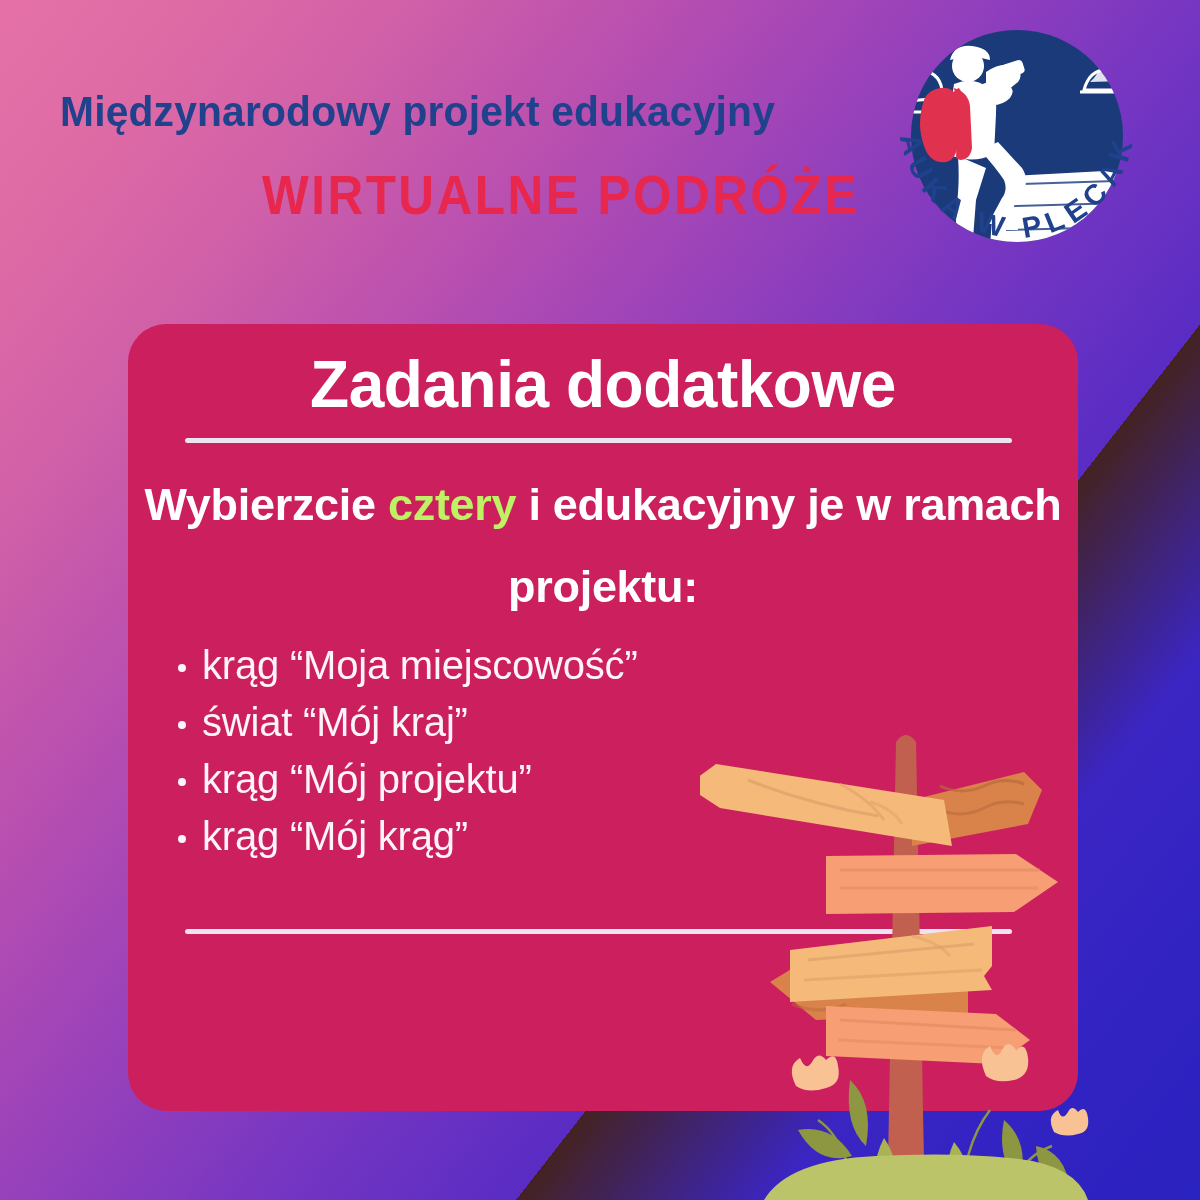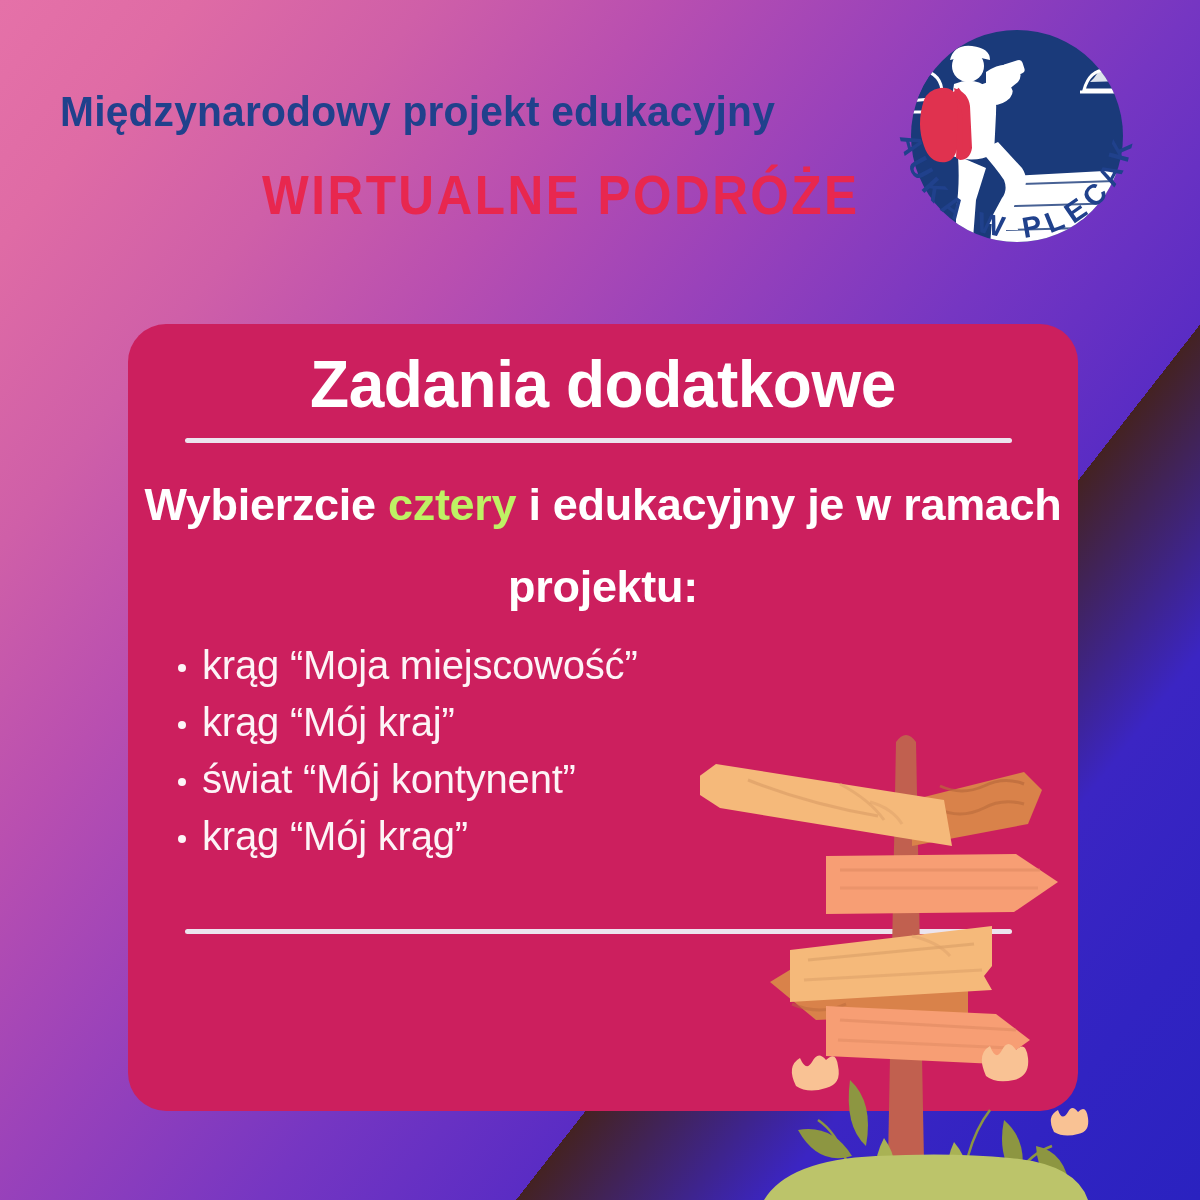--- a/index.html
+++ b/index.html
@@ -229,22 +229,22 @@
     <div class="card-title">Zadania dodatkowe</div>
 
     <div class="divider top"></div>
 
     <div class="card-subtitle">
       <span>Wybierzcie </span><span class="hl">cztery</span><span> i edukacyjny je w ramach projektu:</span>
     </div>
 
     <ul class="bullets">
       <li>krąg “Moja miejscowość”</li>
-      <li>krąg “Mój kraj”</li>
-      <li>świat “Mój kontynent”</li>
+      <li>świat “Mój kraj”</li>
+      <li>krąg “Mój projektu”</li>
       <li>krąg “Mój krąg”</li>
     </ul>
 
     <div class="divider bottom"></div>
   </div>
 
   <div class="signpost">
     <svg viewBox="0 0 490 472" xmlns="http://www.w3.org/2000/svg">
 
       <path d="M196 14 q10 -14 20 0 l8 420 l-36 0 z" fill="#c1604f"></path>

